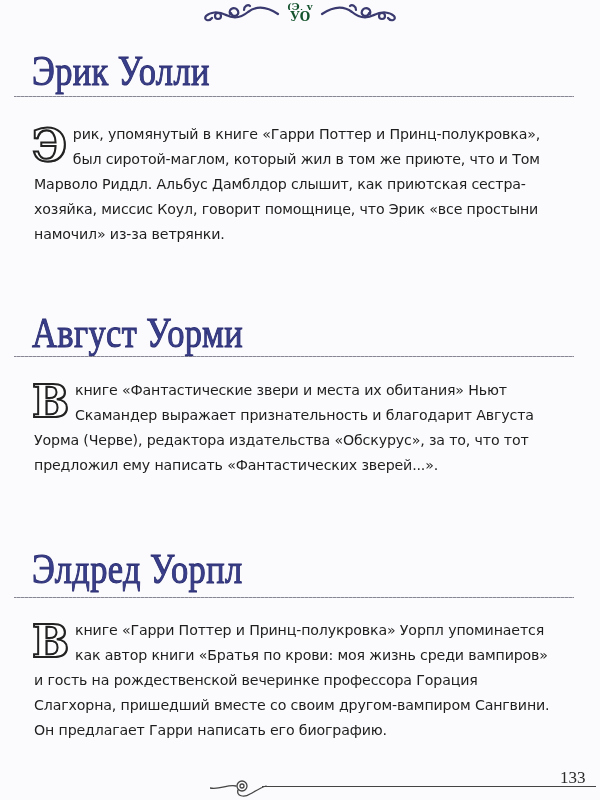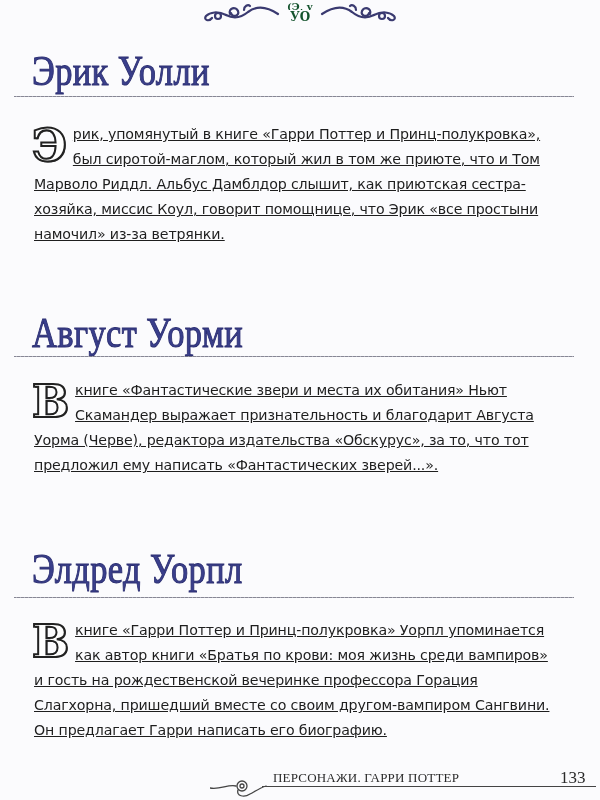--- a/index.html
+++ b/index.html
@@ -42,21 +42,21 @@
     opacity: 0.8;
     clip-path: polygon(0 30%, 100% 30%, 100% 70%, 0 70%);
   }
   .para {
     position: absolute; left: 34px; width: 526px;
     font-family: "DejaVu Sans", sans-serif;
     font-size: 14.2px; line-height: 25px;
     color: #1e1e1e;
     letter-spacing: -0.15px;
   }
-  .para p { margin: 0; text-decoration: underline; }
+  .para p { margin: 0; }
   .dropcap {
     float: left;
     font-family: "DejaVu Serif", serif;
     font-weight: bold;
     font-size: 44px; line-height: 44px;
     height: 46px;
     margin: 2px 6px 0 -2px;
     color: #ffffff;
     -webkit-text-stroke: 2px #222;
     text-shadow: 1px 1px 0 #333;
@@ -138,15 +138,14 @@
 <div class="footer">
   <svg class="footer-ornament" width="60" height="24" viewBox="0 0 60 24">
     <g fill="none" stroke="#444" stroke-width="1.3" stroke-linecap="round">
       <path d="M0 12 C10 14, 18 8, 26 10"></path>
       <circle cx="32" cy="10" r="5"></circle>
       <circle cx="32" cy="10" r="2"></circle>
       <path d="M28 14 C26 20, 34 22, 40 18 C44 16, 50 12, 56 10"></path>
     </g>
   </svg>
   <div class="footer-line"></div>
-  <span class="footer-title">ПЕРСОНАЖИ. ГАРРИ ПОТТЕР</span>
   <span class="footer-page">133</span>
 </div>
 
 </body></html>

